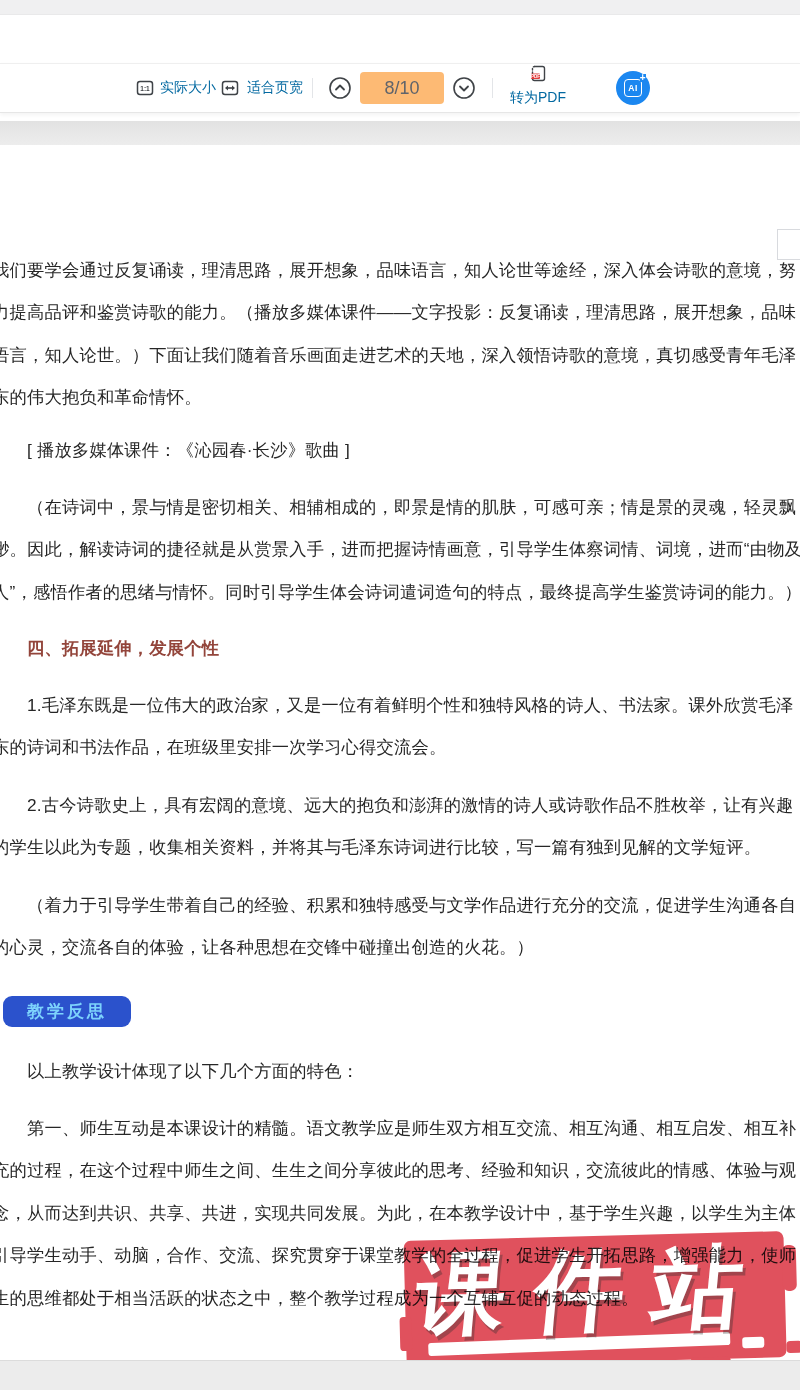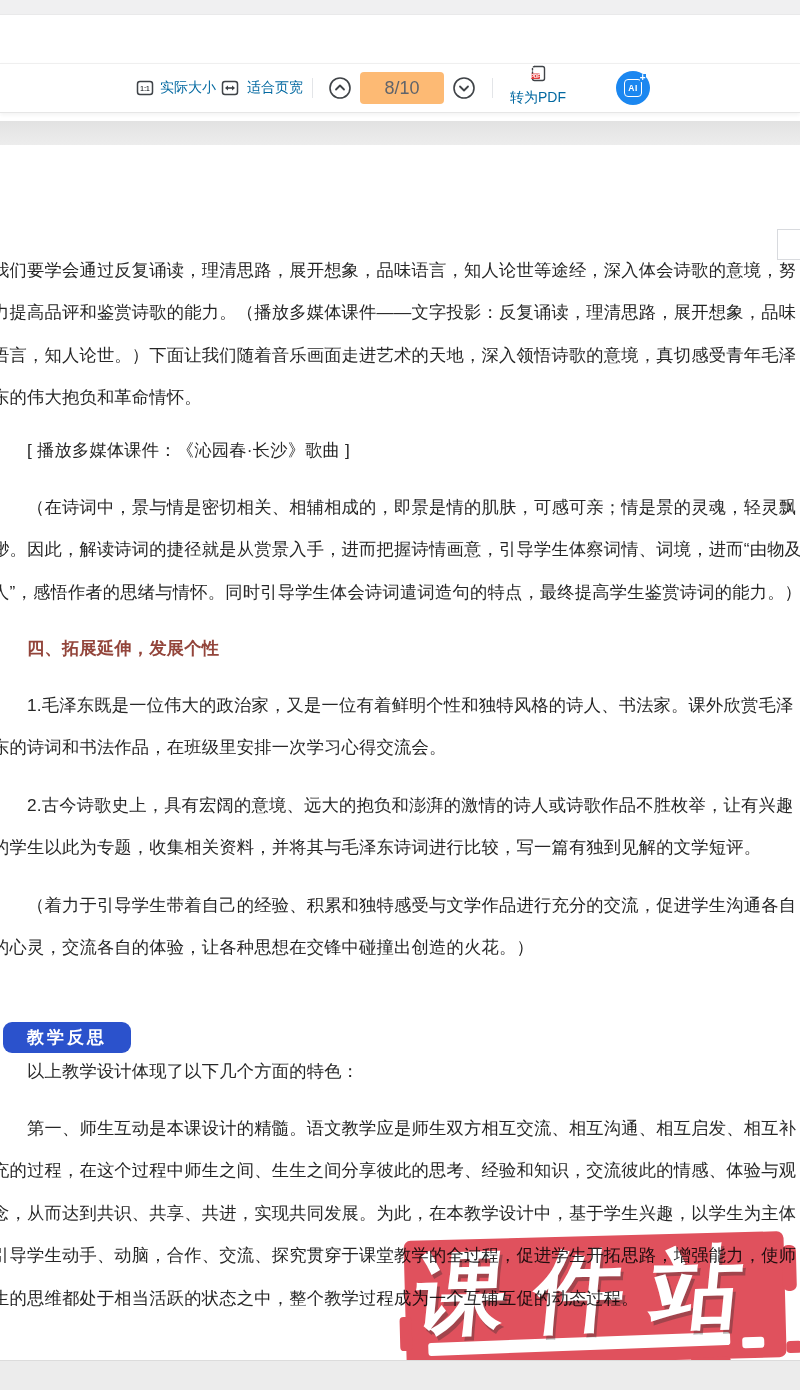--- a/index.html
+++ b/index.html
@@ -39,21 +39,21 @@
     font-size:17.3px;line-height:42.4px;color:#262626;
     white-space:pre;letter-spacing:0.2px;
   }
   .p1{top:104px;} .p2{top:284px;} .p3{top:341px;}
   .heading{top:482px;color:#93453b;font-weight:bold;}
   .p5{top:539px;} .p6{top:639px;} .p7{top:739px;}
   .p8{top:905px;} .p9{top:962px;}
   .badge{
     position:absolute;left:3px;top:851px;width:128px;height:31px;background:#2b52cc;border-radius:9px;
     display:flex;align-items:center;justify-content:center;
-    color:#ffffff;font-size:17px;font-weight:bold;letter-spacing:3px;margin-top:26px;
+    color:#7dd3fc;font-size:17px;font-weight:bold;letter-spacing:3px;
   }
   .float-box{
     position:absolute;left:777px;top:84px;width:30px;height:29px;background:#fff;
     border:1px solid #d8dade;cursor:pointer;
   }
   .stamp{position:absolute;left:405px;top:1083px;width:384px;height:136px;mix-blend-mode:multiply;transform:rotate(-1.5deg);}
   .stamp-bg{position:absolute;left:0;top:8px;right:4px;bottom:2px;background:#e0515d;border-radius:7px;}
   .stamp-blob{position:absolute;background:#e0515d;border-radius:4px;}
   .blob1{left:-6px;bottom:18px;width:12px;height:34px;}
   .blob2{right:-8px;top:22px;width:14px;height:46px;border-radius:6px;}

